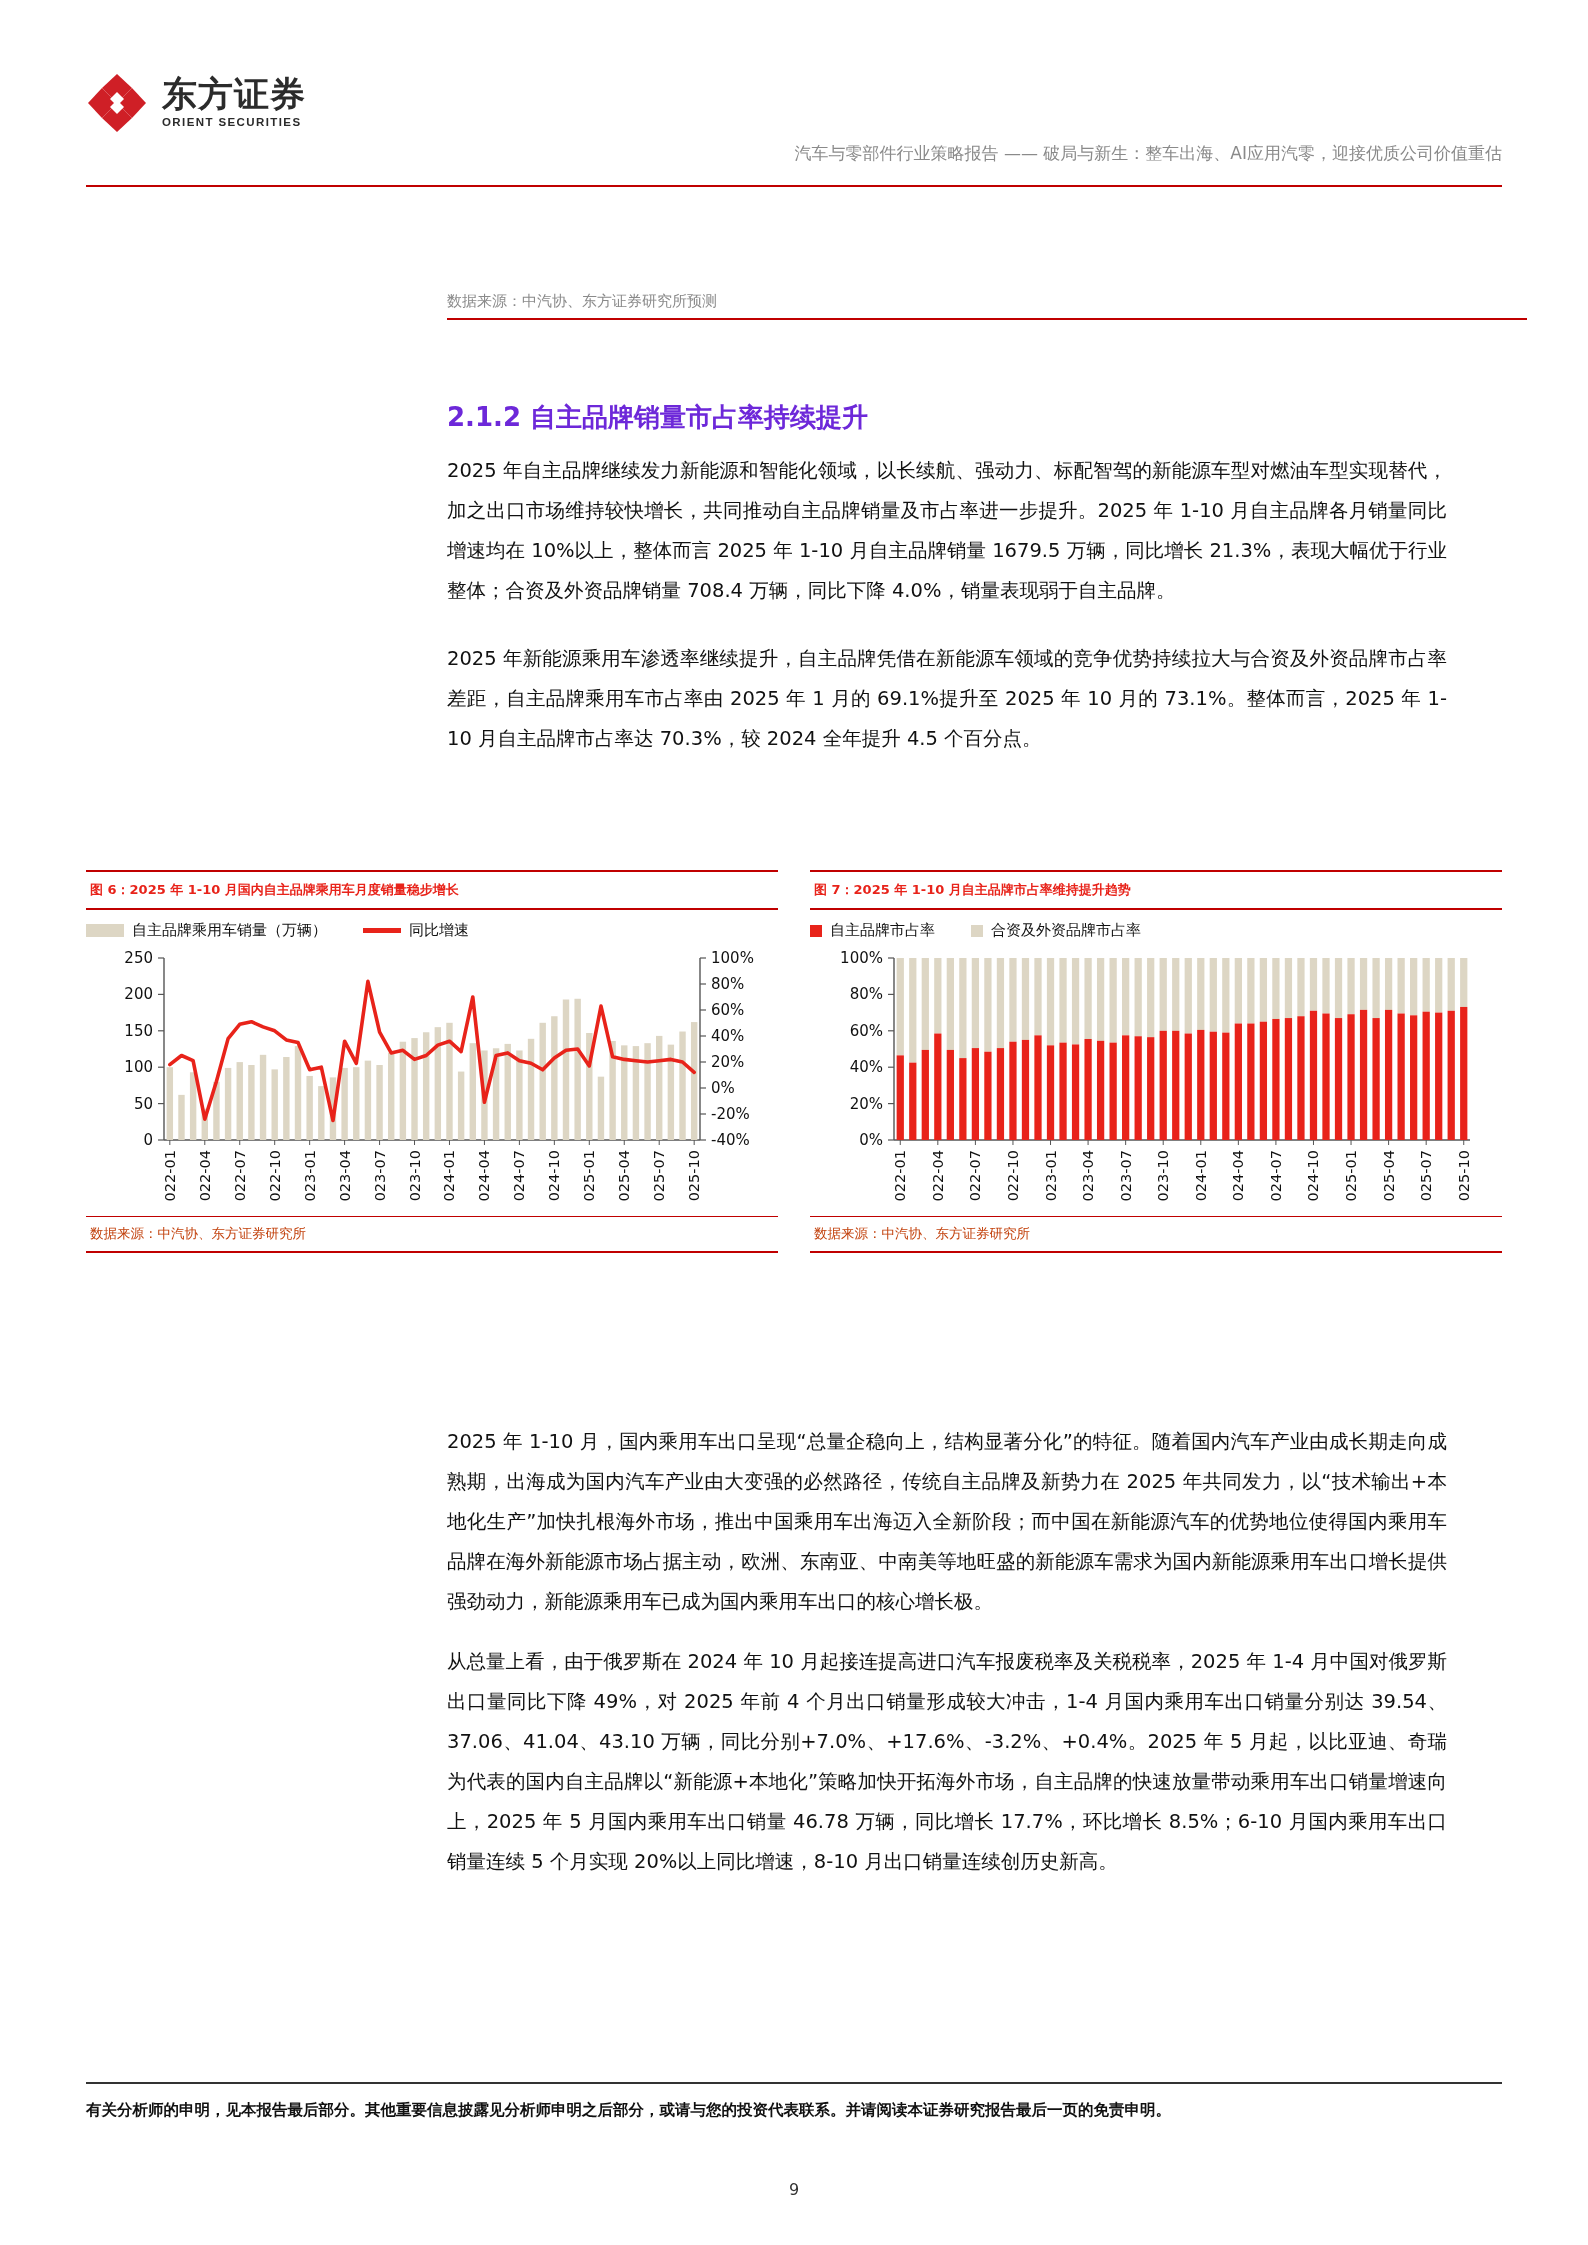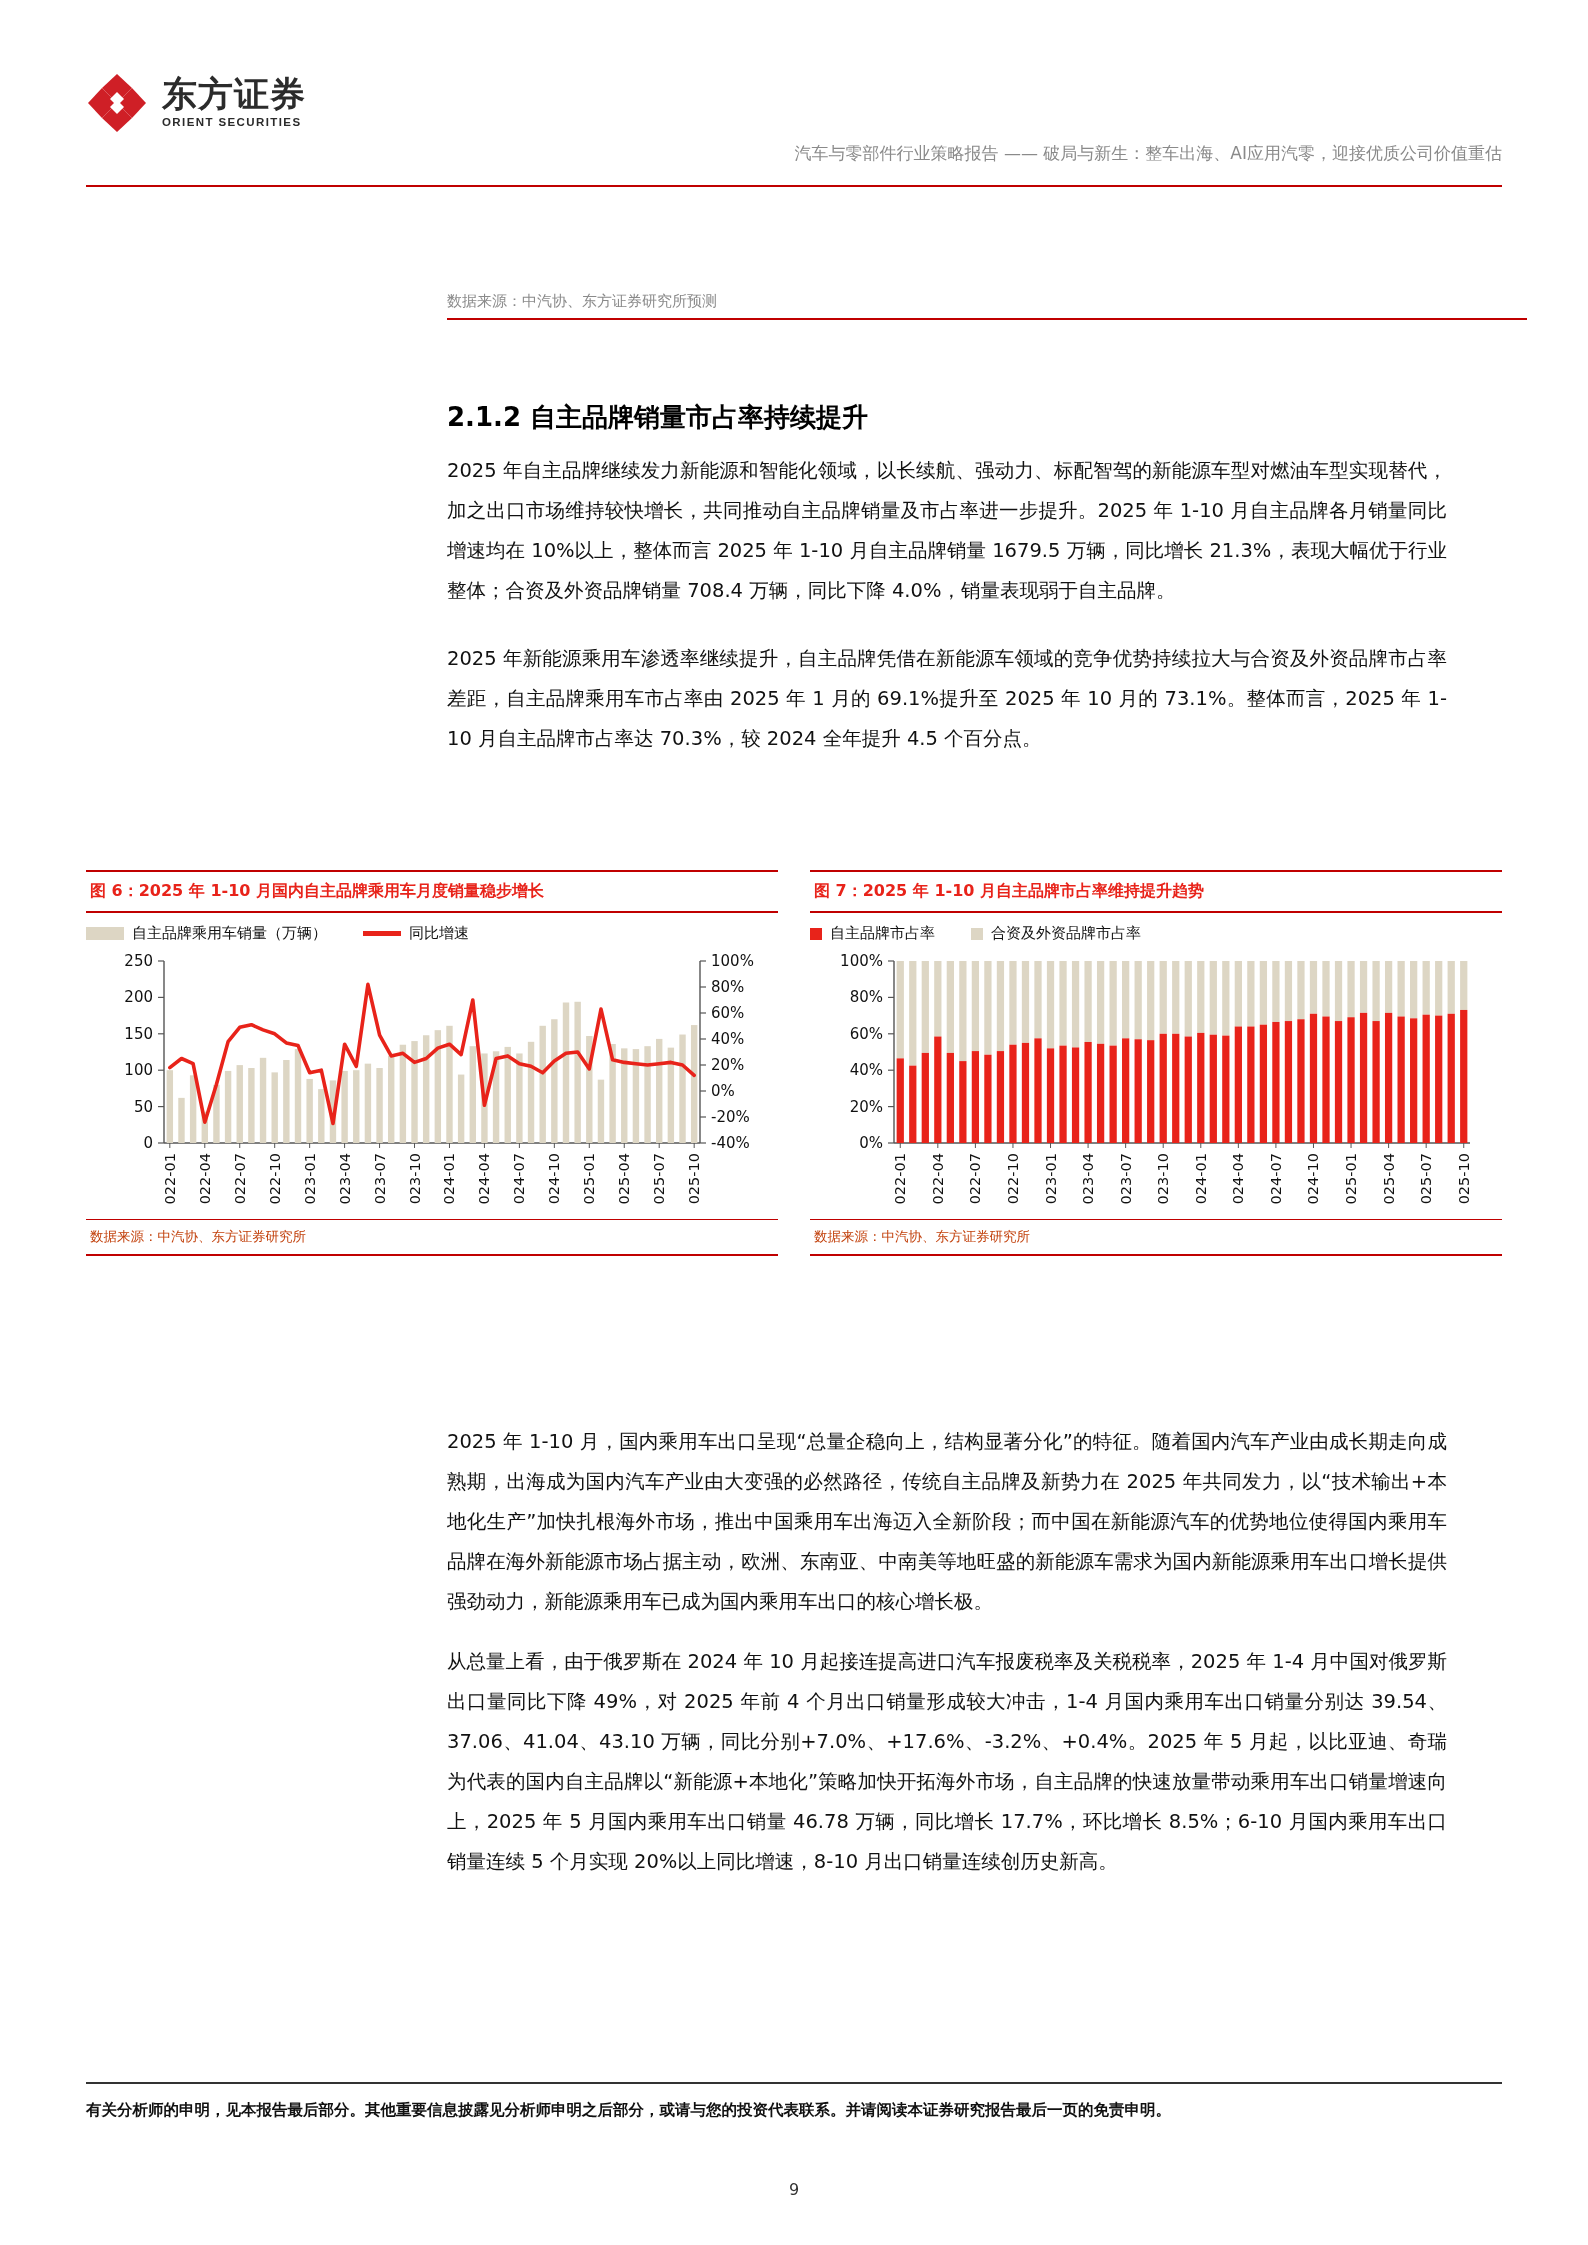--- a/index.html
+++ b/index.html
@@ -35,35 +35,35 @@
   .src-top{
     position:absolute;left:447px;top:292px;width:1080px;
   }
   .src-top .src-text{font-size:15px;color:#8a8a8a;font-family:"DejaVu Sans",sans-serif;}
   .src-top .src-rule{margin-top:7px;height:2px;background:#c00000;width:1080px;}
 
   
   .content{position:absolute;left:447px;top:0;width:1000px;}
 
   h3.sec{
-    font-size:26px;color:#000000;font-weight:bold;margin:0;
+    font-size:26px;color:#6d28d9;font-weight:bold;margin:0;
     font-family:"DejaVu Sans",sans-serif;
   }
   p.para{
     font-size:19.5px;line-height:40px;color:#111;margin:0;
     text-align:justify;text-justify:inter-ideograph;
     font-family:"DejaVu Sans",sans-serif;
   }
 
   
   .figs{position:absolute;left:86px;top:870px;width:1416px;display:flex;gap:32px;}
   .fig{width:692px;position:relative;}
   .fig-top-rule{height:2px;background:#c00000;}
   .fig-title{
-    font-size:16px;font-weight:bold;color:#e8231a;padding:9px 6px 9px 4px;
+    font-size:13px;font-weight:bold;color:#e8231a;padding:9px 6px 9px 4px;
     font-family:"DejaVu Sans",sans-serif;white-space:nowrap;
   }
   .fig-mid-rule{height:1.5px;background:#c00000;}
   .fig-body{height:300px;position:relative;padding-top:6px;}
   .fig-bot-rule{height:1.5px;background:#c00000;}
   .fig-src{font-size:13.5px;color:#c2410c;padding:8px 4px 8px 4px;font-family:"DejaVu Sans",sans-serif;}
   .fig-end-rule{height:2px;background:#c00000;}
 
   
   .legend{display:flex;align-items:center;gap:36px;height:30px;}

